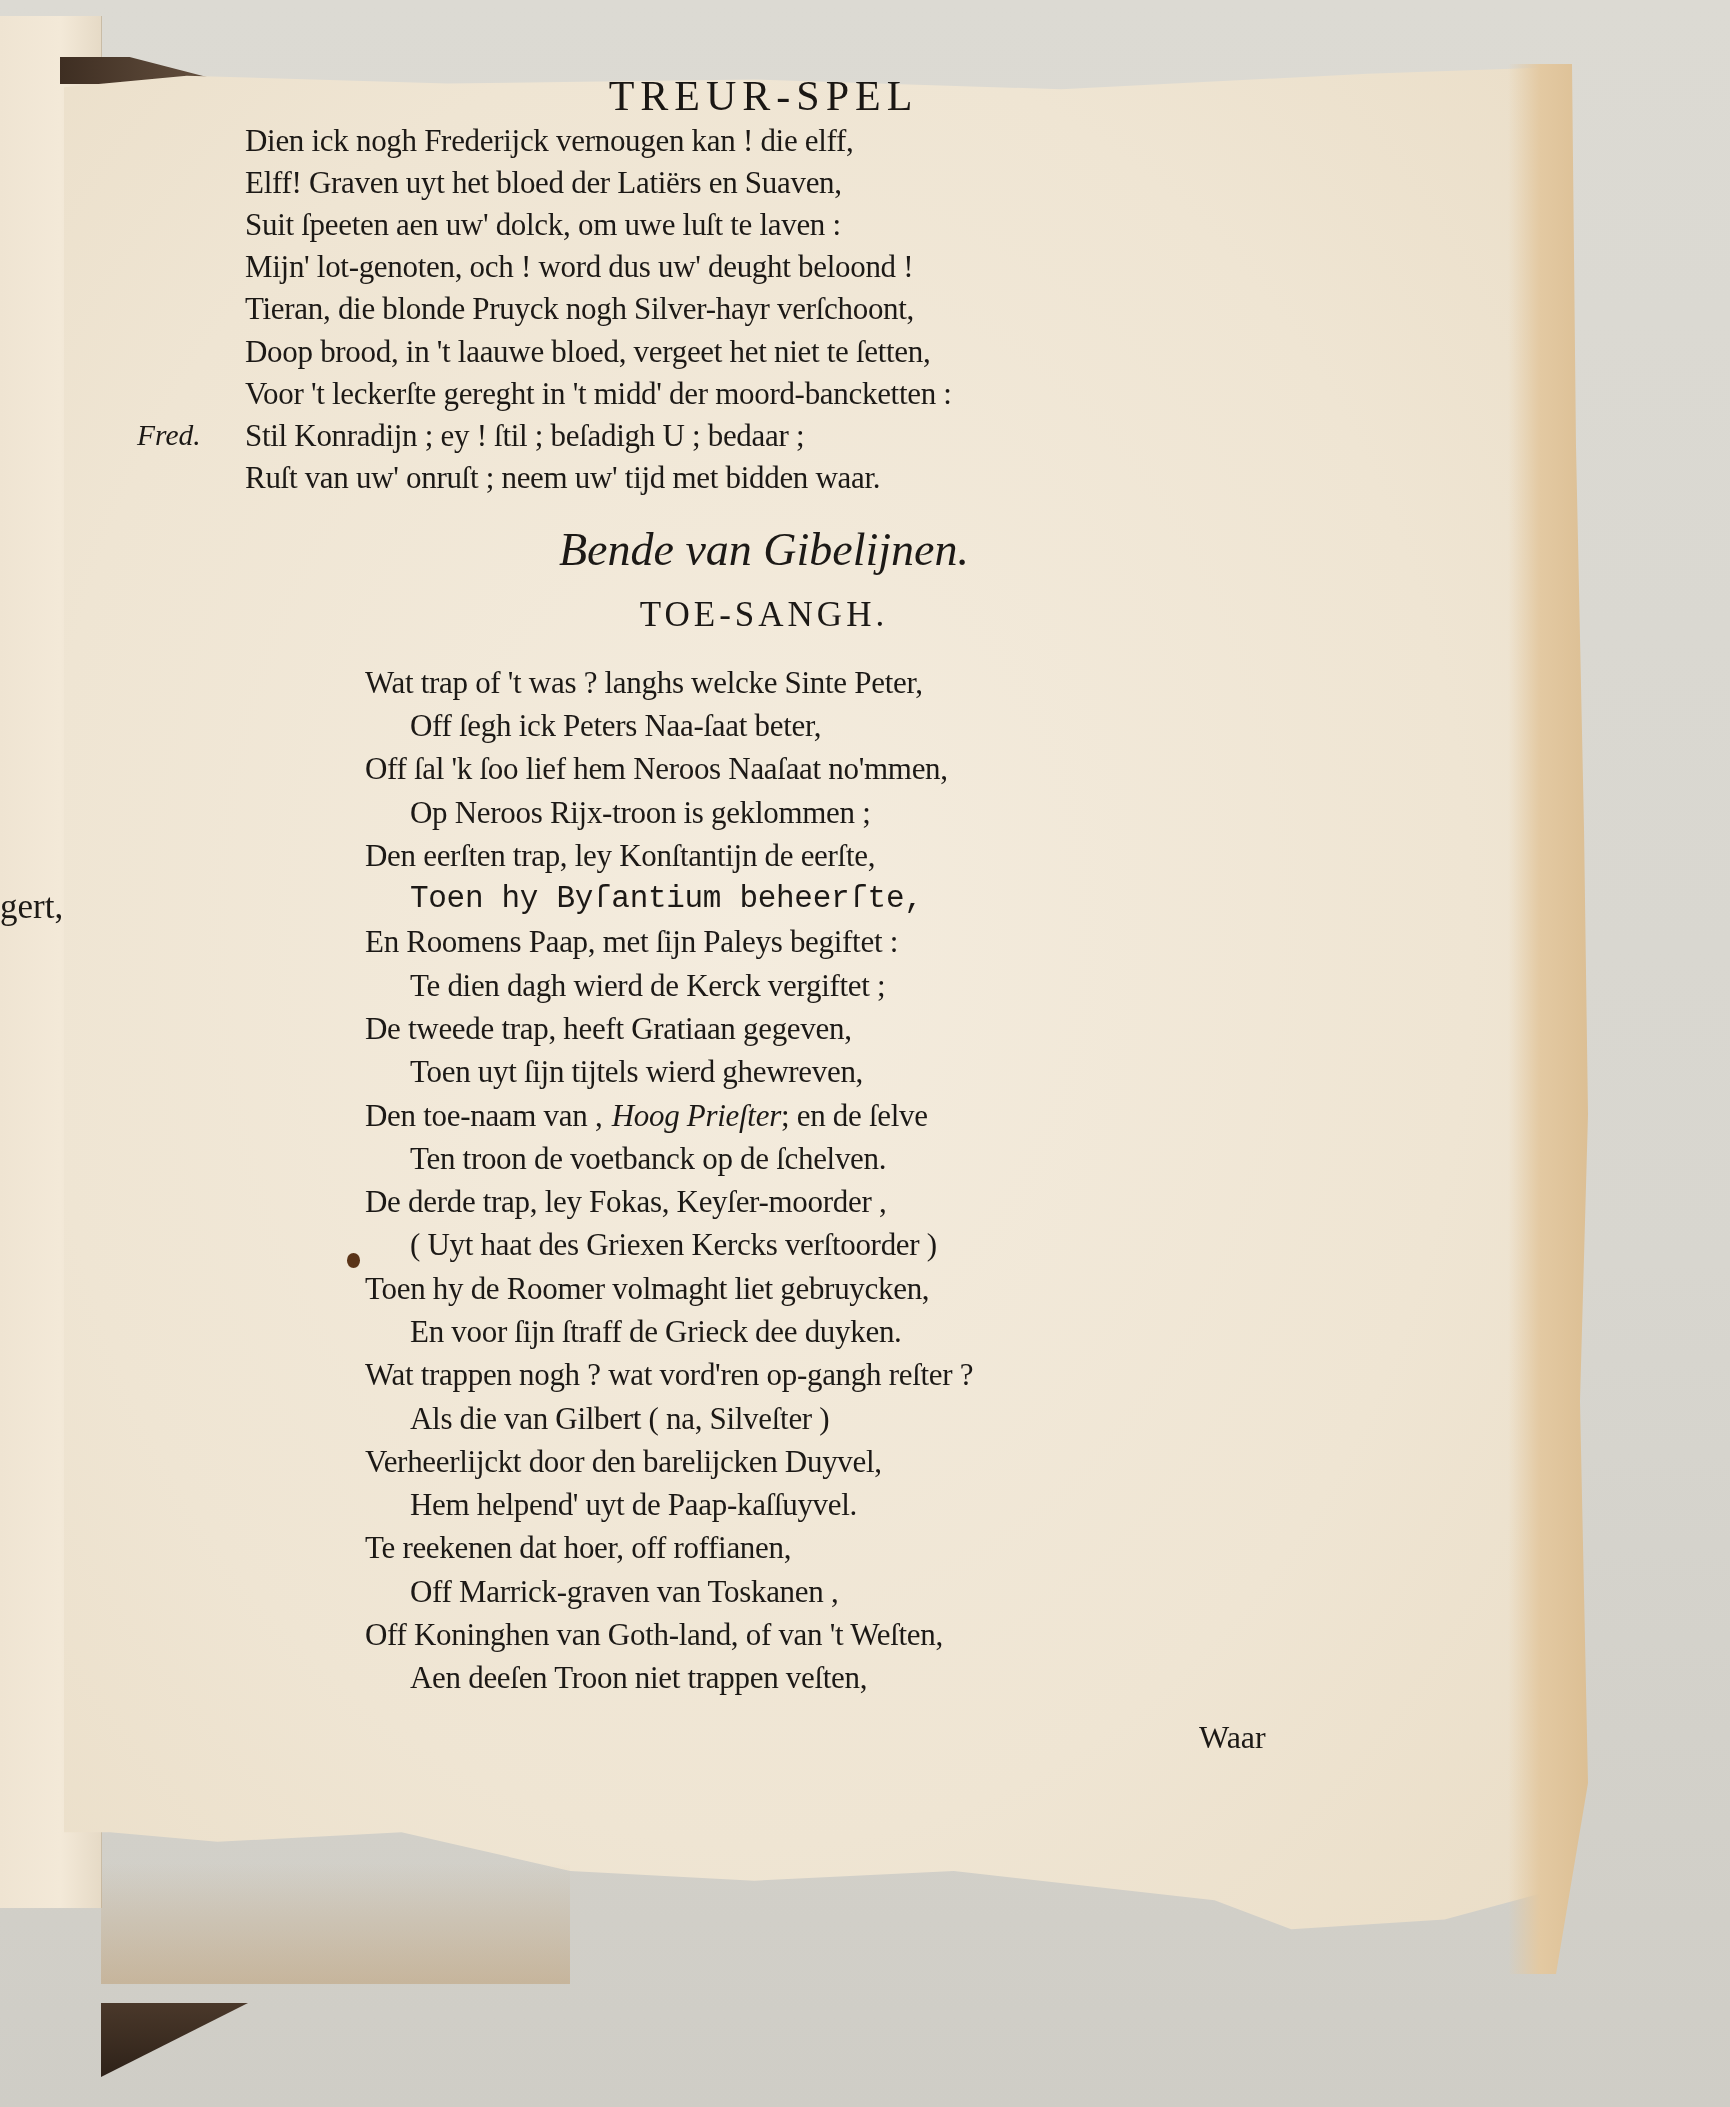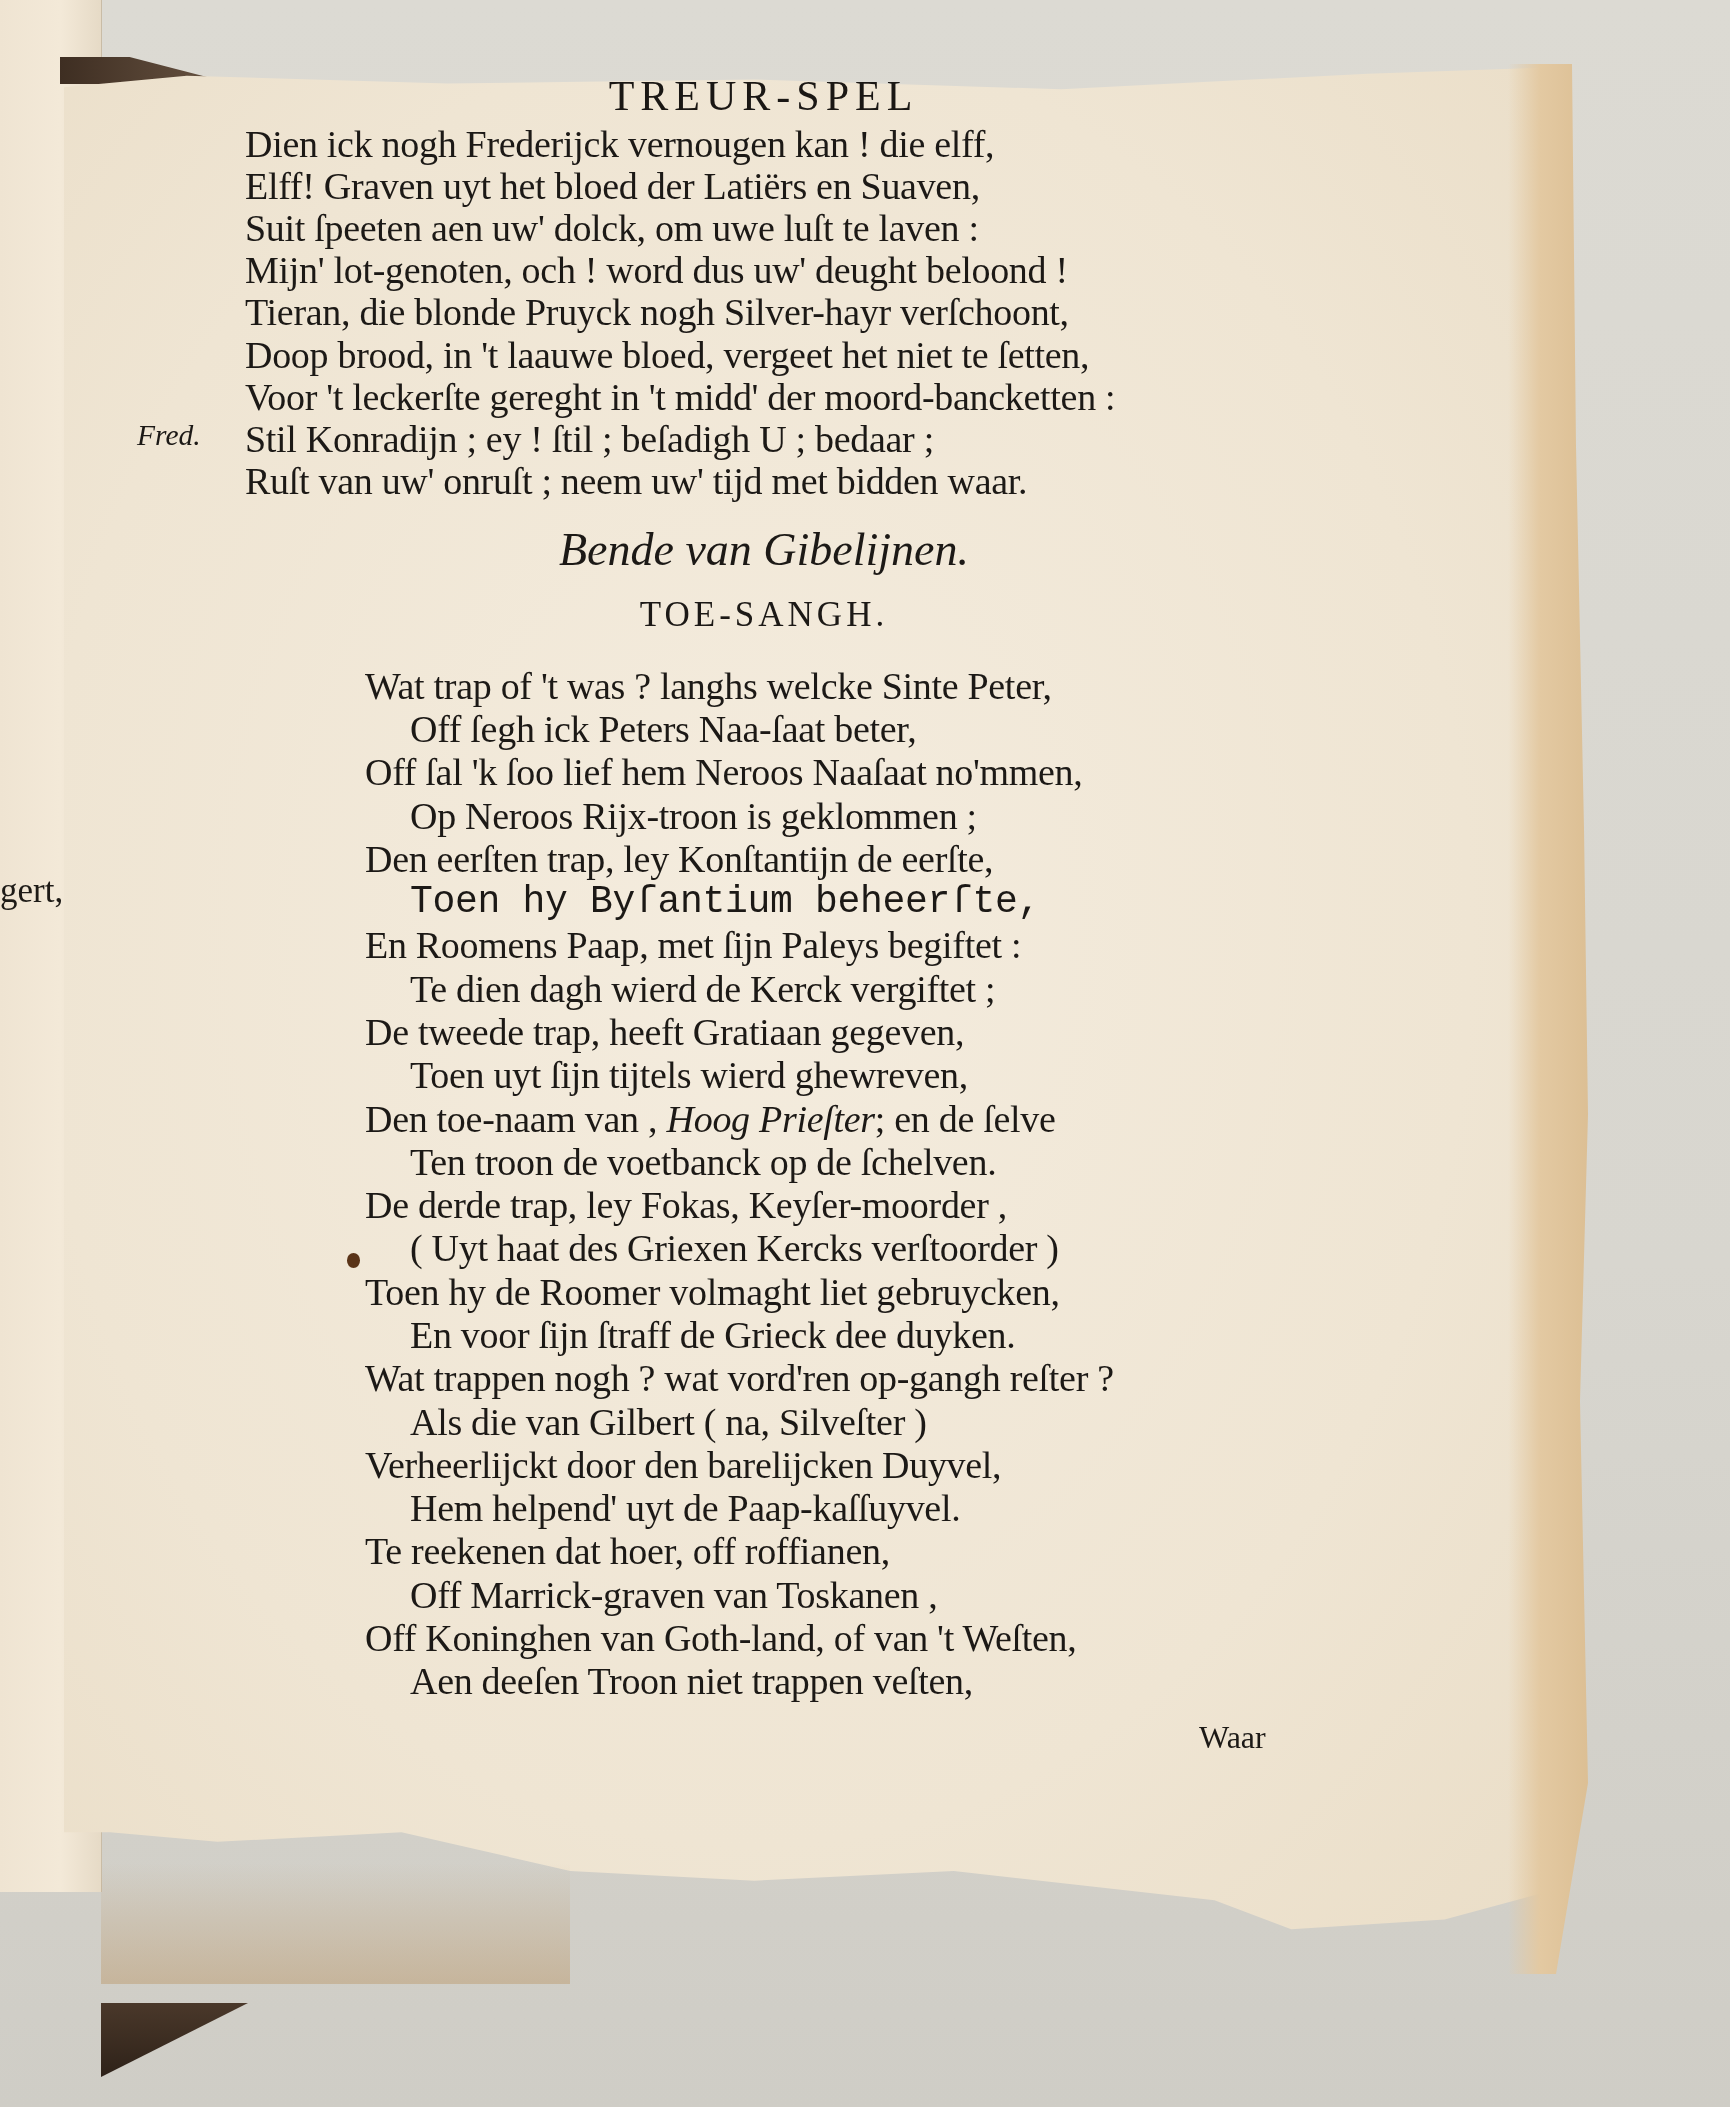--- a/index.html
+++ b/index.html
@@ -6,21 +6,21 @@
   body {
     width: 1731px; height: 2108px; position: relative; overflow: hidden;
     background: #d9d7d0;
     font-family: "Liberation Serif", "DejaVu Serif", serif;
   }
   .bg-wall {
     position: absolute; inset: 0;
     background: linear-gradient(180deg, #dcdad3 0%, #d8d6cf 60%, #cfcdc6 100%);
   }
   .left-page {
-    position: absolute; left: 0; top: 0; width: 101px; height: 1892px;
+    position: absolute; left: 0; top: 16px; width: 101px; height: 1892px;
     background: linear-gradient(90deg, #efe4d2 0%, #f3e9d8 60%, #e6dac6 100%);
     border-right: 1.3px solid #c9bca6;
   }
   .left-page .frag { position: absolute; color: #1d1a16; font-size: 35px; }
   .book-spine {
     position: absolute; left: 60px; top: 57px; width: 174px; height: 27px;
     background: linear-gradient(90deg, #3e2e22, #6b5644);
     clip-path: polygon(0 0, 40% 0, 100% 100%, 0 100%);
   }
   .book-spine-bottom {
@@ -45,21 +45,21 @@
     background: linear-gradient(180deg, rgba(200,170,130,0) 0%, rgba(190,160,120,0.55) 100%);
   }
   .content {
     position: absolute; left: 0; top: 0; width: 1731px; height: 1976px;
     color: #1c1916;
   }
   .running-head {
     position: absolute; left: 576px; top: 72px; width: 375px; text-align: center;
     font-size: 42px; letter-spacing: 6px; color: #1a1714;
   }
-  .line { position: absolute; font-size: 38px; white-space: nowrap; line-height: 1; letter-spacing: -0.3px; text-align: center; }
+  .line { position: absolute; font-size: 31px; white-space: nowrap; line-height: 1; letter-spacing: -0.3px; text-align: center; }
   .speaker { position: absolute; left: 137px; top: 419px; font-size: 29.5px; font-style: italic; }
   .sec-title {
     position: absolute; left: 496px; top: 523px; width: 536px; text-align: center;
     font-size: 46px; font-style: italic;
   }
   .song-title {
     position: absolute; left: 563px; top: 595px; width: 402px; text-align: center;
     font-size: 35px; letter-spacing: 4px;
   }
   .catchword { position: absolute; left: 1199px; top: 1719px; font-size: 32px; }

